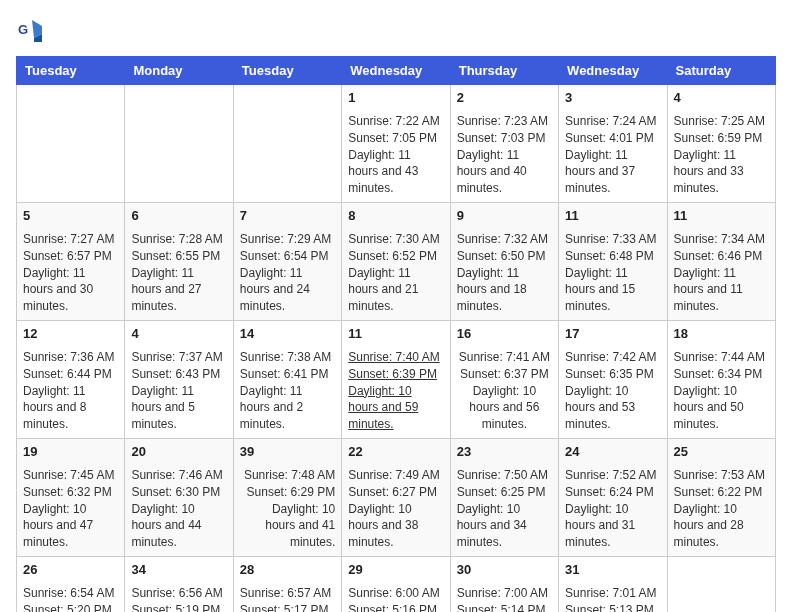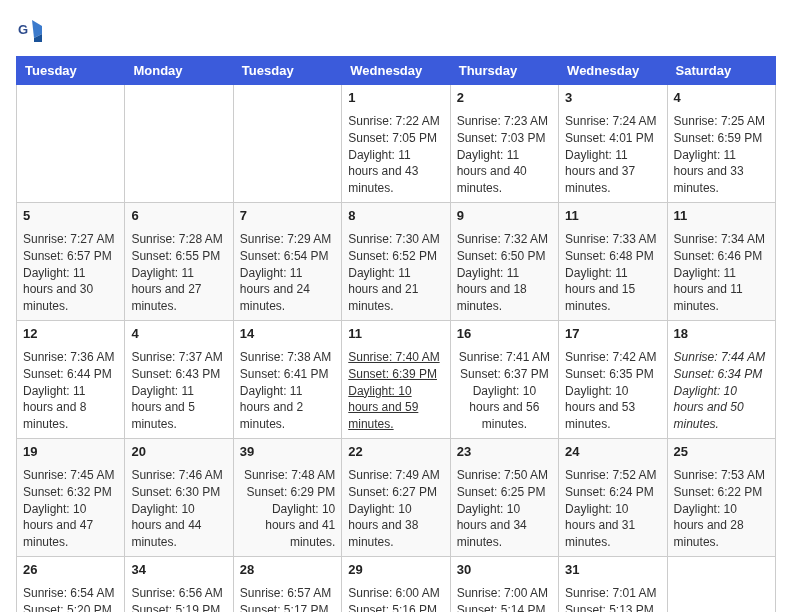--- a/index.html
+++ b/index.html
@@ -225,21 +225,21 @@
 Daylight: 10 hours and 56 minutes.</div>
         </td>
         <td>
           <span class="day-num">17</span>
           <div class="day-info" style="white-space: pre-line;">Sunrise: 7:42 AM
 Sunset: 6:35 PM
 Daylight: 10 hours and 53 minutes.</div>
         </td>
         <td>
           <span class="day-num">18</span>
-          <div class="day-info" style="white-space: pre-line; font-style: italic;">Sunrise: 7:44 AM
+          <div class="day-info" style="white-space: pre-line;">Sunrise: 7:44 AM
 Sunset: 6:34 PM
 Daylight: 10 hours and 50 minutes.</div>
         </td>
       </tr>
       <tr>
         <td>
           <span class="day-num">19</span>
           <div class="day-info" style="white-space: pre-line;">Sunrise: 7:45 AM
 Sunset: 6:32 PM
 Daylight: 10 hours and 47 minutes.</div>

